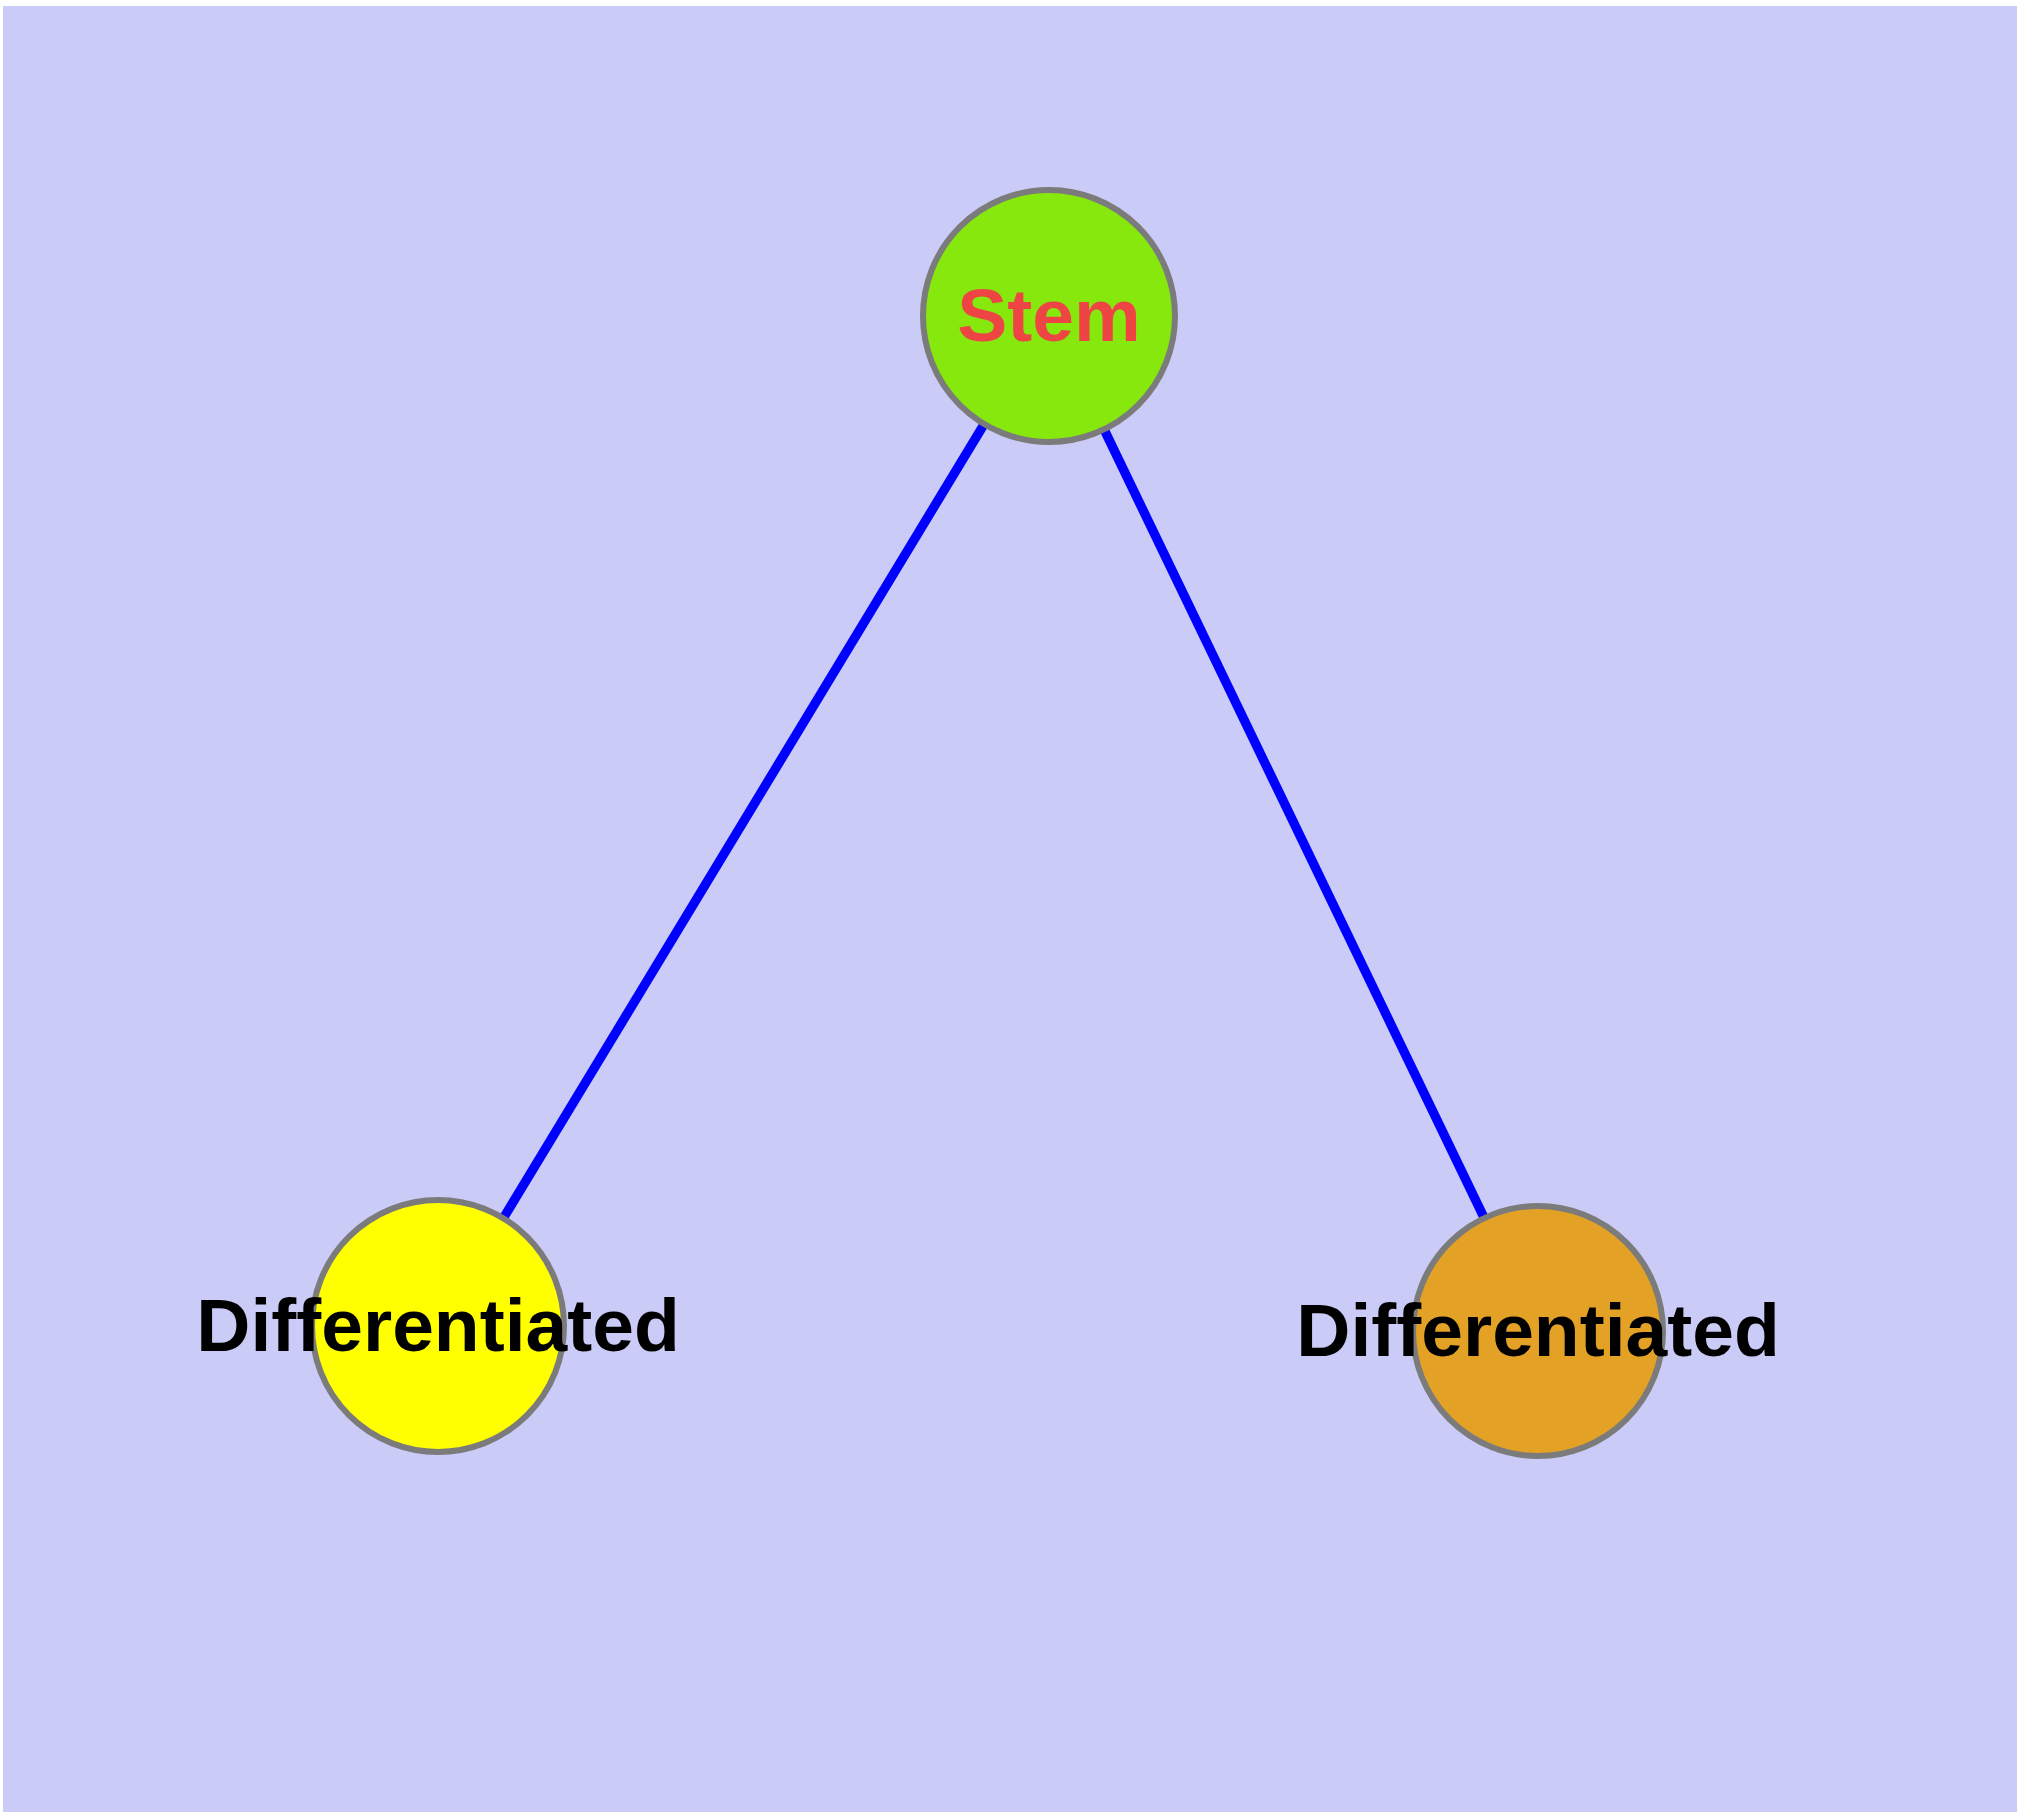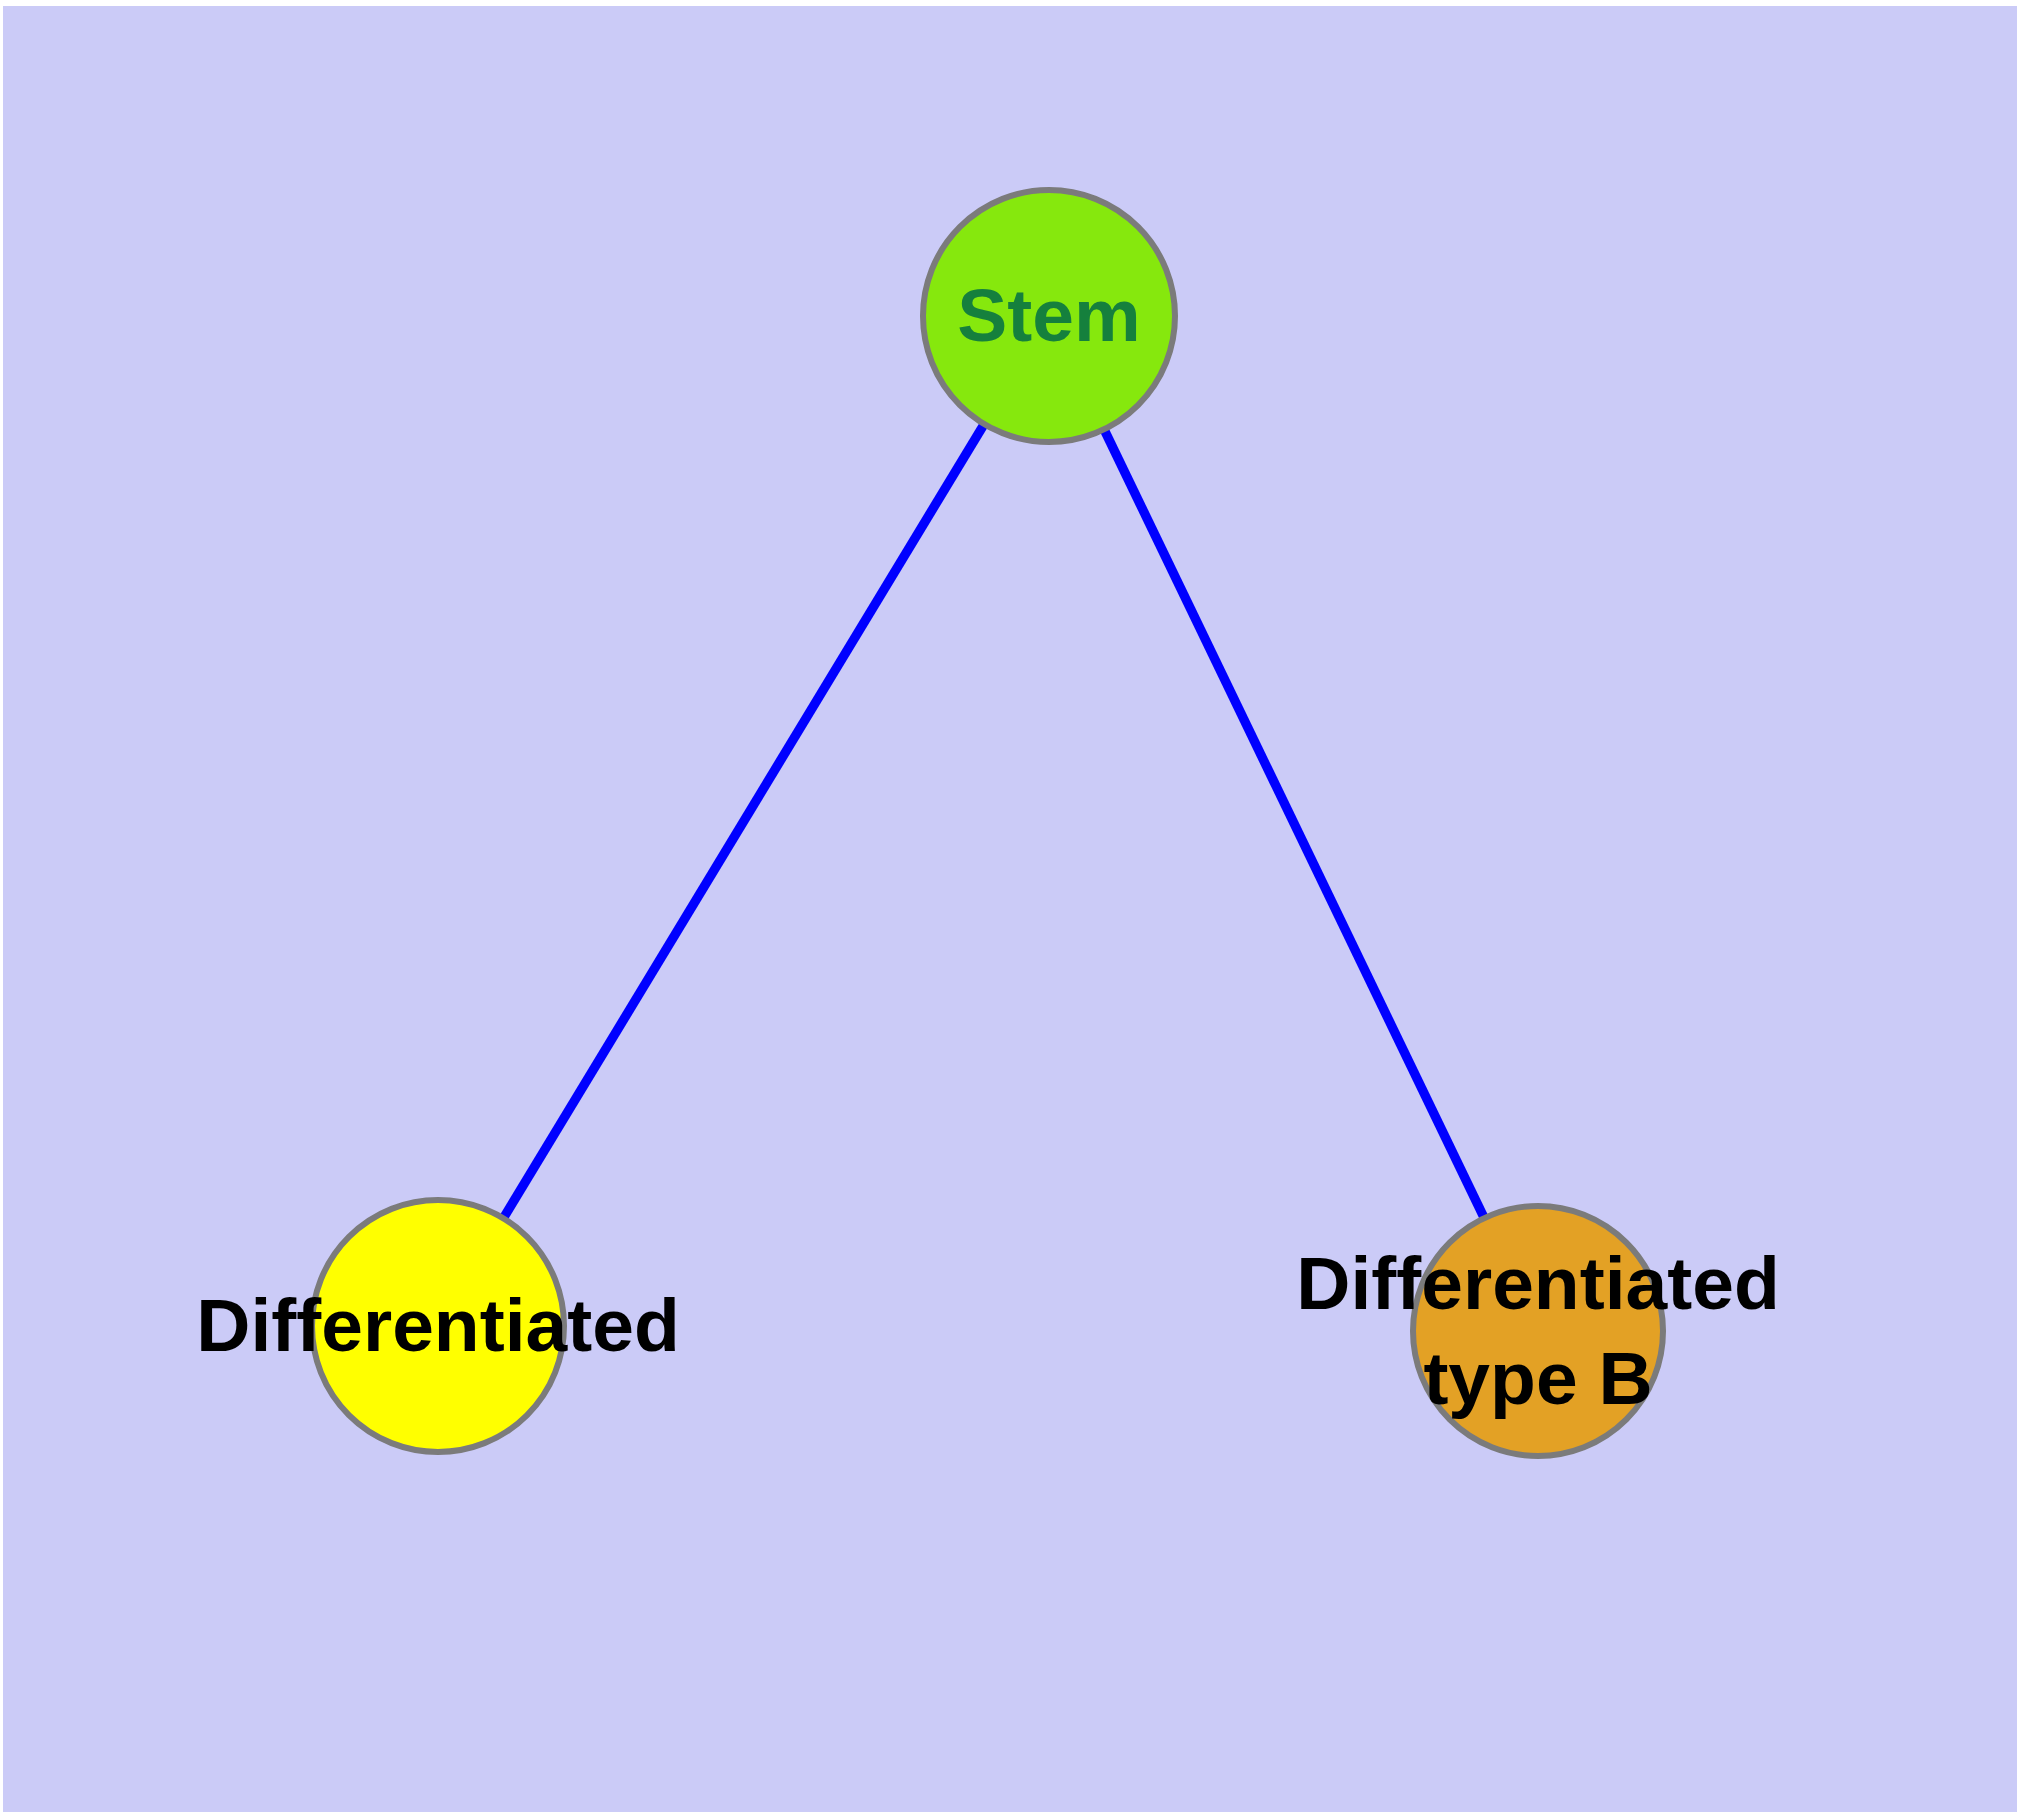--- a/index.html
+++ b/index.html
@@ -68,28 +68,27 @@
 
     <svg class="edges" viewBox="0 0 2384 2138" xmlns="http://www.w3.org/2000/svg">
       <line x1="1238" y1="373" x2="517" y2="1564" stroke="#0000FF" stroke-width="11"></line>
       <line x1="1238" y1="373" x2="1815" y2="1570" stroke="#0000FF" stroke-width="11"></line>
     </svg>
 
     <div class="node-circle" style="left: 920px; top: 187px; width: 258px; height: 258px; background: rgb(134, 232, 13); border-color: rgb(123, 123, 123); border-width: 6px;"></div>
     <div class="node-circle" style="left: 309px; top: 1197px; width: 258px; height: 258px; background: rgb(255, 255, 0); border-color: rgb(123, 123, 123); border-width: 6px;"></div>
     <div class="node-circle" style="left: 1410px; top: 1203px; width: 256px; height: 256px; background: rgb(227, 161, 37); border-color: rgb(123, 123, 123); border-width: 6px;"></div>
 
-    <div class="node-label" style="left: 1049px; top: 316px; color: #15803d; font-size: 75px;">
+    <div class="node-label" style="left: 1049px; top: 316px; color: #ef4444; font-size: 75px;">
       <span>Stem</span>
     </div>
 
     <div class="node-label" style="left: 438px; top: 1326px; color: rgb(0, 0, 0); font-size: 75px;">
       <span>Differentiated</span>
     </div>
 
     <div class="node-label" style="left: 1538px; top: 1331px; color: rgb(0, 0, 0); font-size: 75px;">
       <span>Differentiated</span>
-      <span>type B</span>
     </div>
 
   </div>
 </div>
 
 
 </body></html>

